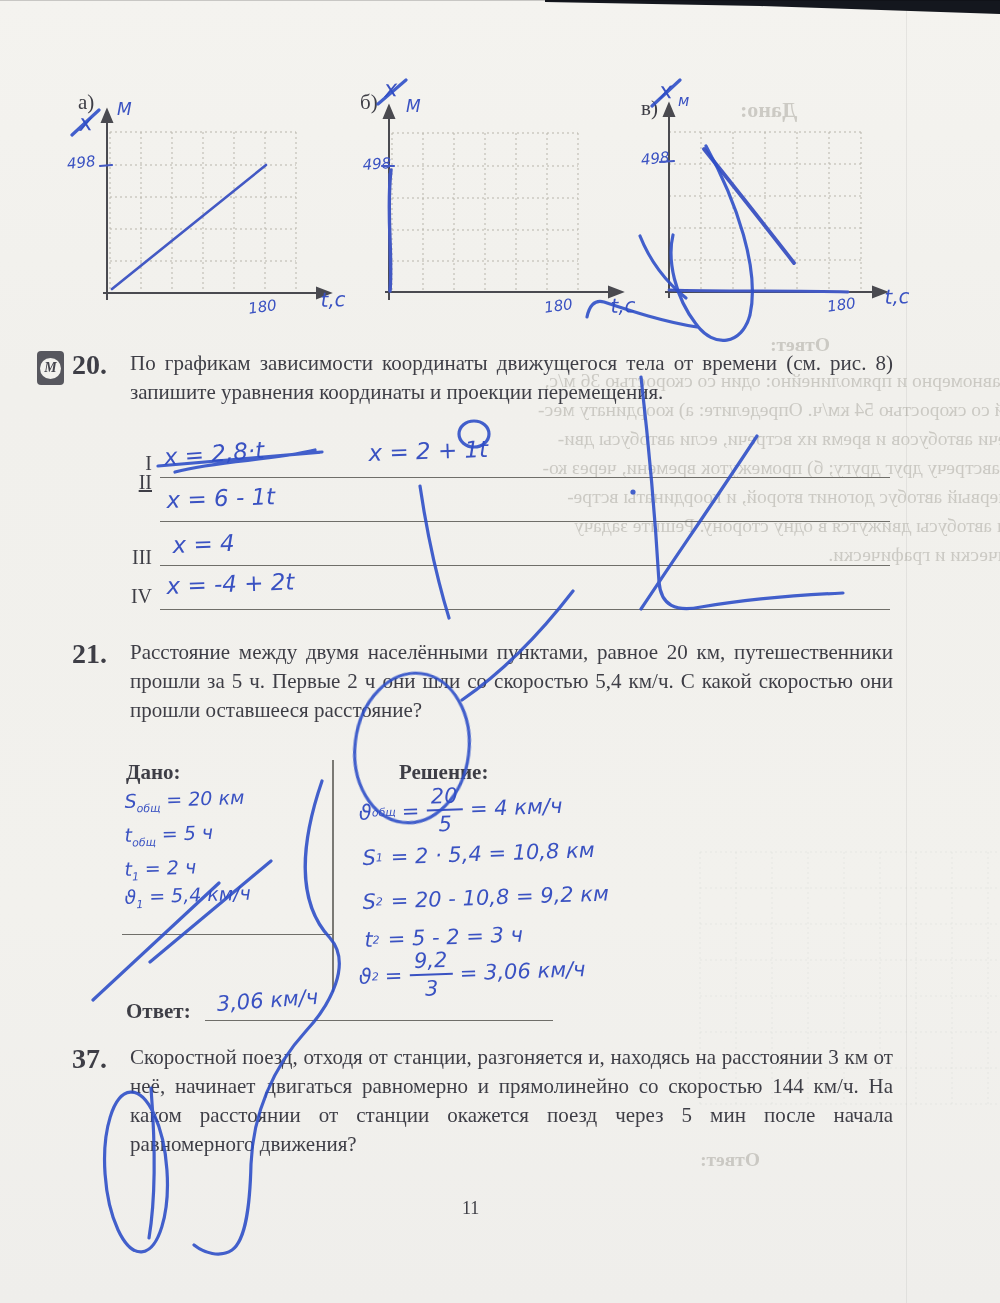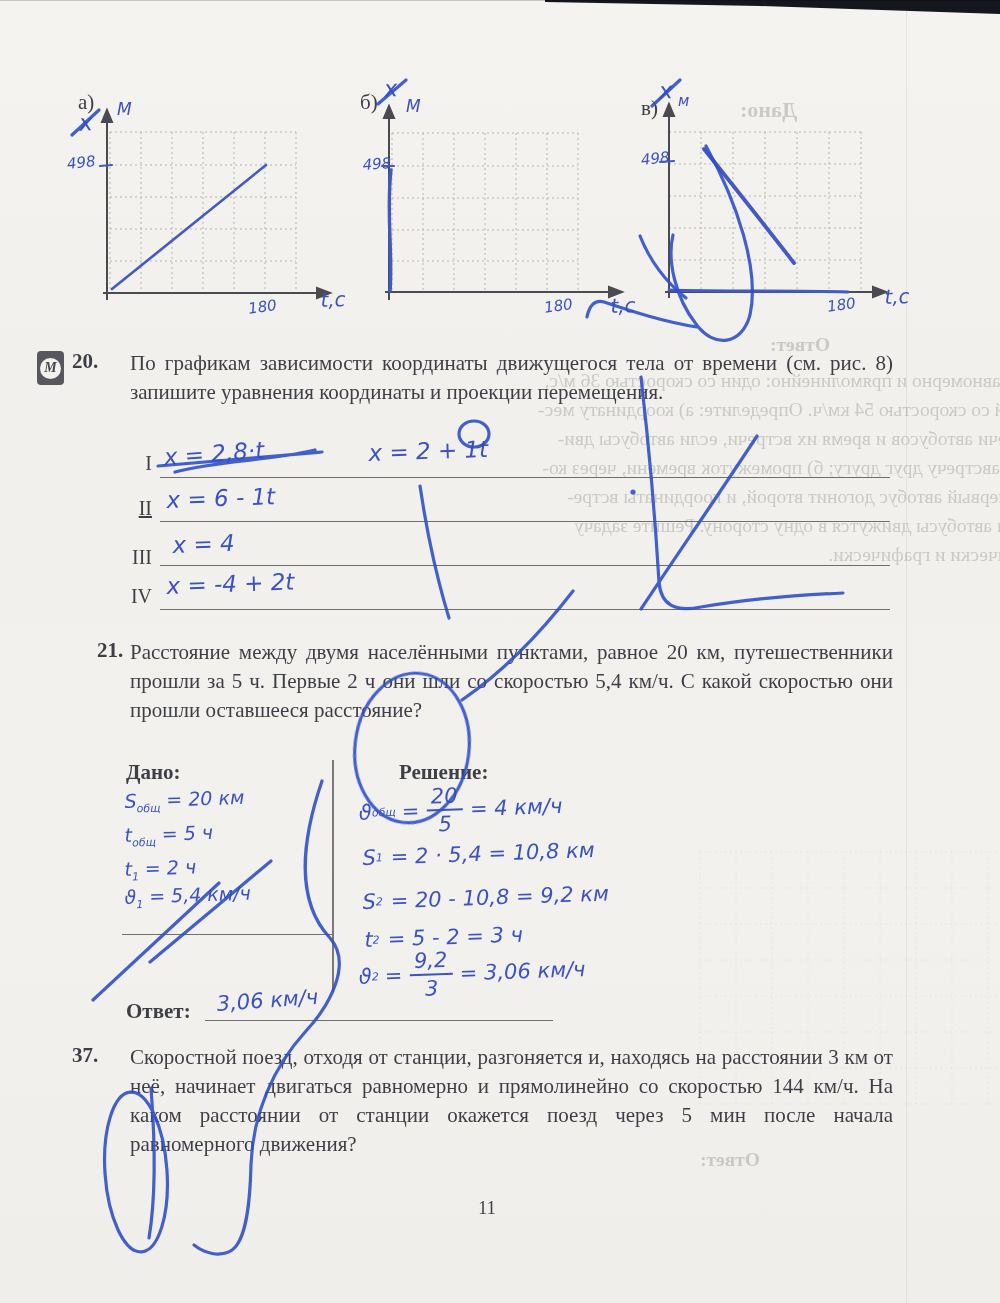--- a/index.html
+++ b/index.html
@@ -3,25 +3,25 @@
 <meta charset="utf-8">
 <style>
   html,body{margin:0;padding:0;background:#d8d6d2;}
   .page{position:relative;width:1000px;height:1303px;overflow:hidden;
         background:linear-gradient(180deg,#f4f3ef 0%,#f1f0ec 30%,#f2f1ed 70%,#efeeeb 100%);
         font-family:"Liberation Serif",serif;color:#3e3e46;}
   .crease{position:absolute;top:0;left:906px;width:1px;height:100%;background:rgba(0,0,0,.06);z-index:1;}
   .edge-top{position:absolute;top:0;left:0;width:100%;height:1px;background:rgba(0,0,0,.18);z-index:6;}
 
   
-  .pnum{position:absolute;font-weight:bold;font-size:21px;z-index:2;}
+  .pnum{position:absolute;font-weight:bold;font-size:28px;z-index:2;}
   .ptext{position:absolute;left:130px;width:763px;font-size:21px;line-height:29px;text-align:justify;z-index:2;}
   .plabel{position:absolute;font-size:21px;z-index:2;}
   .bold-label{position:absolute;font-weight:bold;font-size:21px;z-index:2;}
-  .pageno{position:absolute;left:462px;top:1198px;width:50px;text-align:center;font-size:18px;z-index:2;}
+  .pageno{position:absolute;left:462px;top:1198px;width:50px;font-size:18px;z-index:2;}
 
   
   .badge{position:absolute;left:37px;top:351px;width:27px;height:34px;background:#57575e;border-radius:4px;
          display:flex;align-items:center;justify-content:center;z-index:2;}
   .badge-circle{width:21px;height:21px;background:#f2f1ed;border-radius:50%;display:flex;align-items:center;
          justify-content:center;font-style:italic;font-weight:bold;font-size:14px;color:#45454d;}
 
   
   .hw{position:absolute;font-family:"DejaVu Sans",sans-serif;font-style:italic;color:#3a52c2;z-index:3;
       white-space:nowrap;transform-origin:left top;}
@@ -130,35 +130,35 @@
   <span class="hw hw-sm rot-m8" style="left:826px;top:298px;">180</span>
   <span class="hw rot-m2" style="left:884px;top:285px;font-size:20px;">t,c</span>
 
   <div class="badge">
     <div class="badge-circle">М</div>
   </div>
   <span class="pnum" style="left:72px;top:349px;">20.</span>
   <div class="ptext" style="top:349px;">По графикам зависимости координаты движущегося тела от времени (см. рис. 8) запишите уравнения координаты и проекции перемещения.</div>
 
   <span class="numeral" style="top:452px;">I</span>
-  <span class="numeral" style="top:497px;text-decoration:underline;">II</span>
+  <span class="numeral" style="top:471px;text-decoration:underline;">II</span>
   <span class="numeral" style="top:546px;">III</span>
   <span class="numeral" style="top:585px;">IV</span>
   <div class="rule" style="left:160px;top:477px;width:730px;"></div>
   <div class="rule" style="left:160px;top:521px;width:730px;"></div>
   <div class="rule" style="left:160px;top:565px;width:730px;"></div>
   <div class="rule" style="left:160px;top:609px;width:730px;"></div>
 
   <span class="hw hw-lg rot-m4" style="left:163px;top:444px;">х = 2,8·t</span>
   <span class="hw hw-lg rot-m2" style="left:368px;top:440px;">х = 2 + 1t</span>
   <span class="hw hw-lg rot-m2" style="left:166px;top:487px;">х = 6 - 1t</span>
   <span class="hw hw-lg rot-m2" style="left:172px;top:532px;">х = 4</span>
   <span class="hw hw-lg rot-m2" style="left:166px;top:573px;">х = -4 + 2t</span>
 
-  <span class="pnum" style="left:72px;top:638px;margin-left:25px;">21.</span>
+  <span class="pnum" style="left:72px;top:638px;">21.</span>
   <div class="ptext" style="top:638px;">Расстояние между двумя населёнными пунктами, равное 20 км, путешественники прошли за 5 ч. Первые 2 ч они шли со скоростью 5,4 км/ч. С какой скоростью они прошли оставшееся расстояние?</div>
 
   <span class="bold-label" style="left:126px;top:760px;">Дано:</span>
   <div class="vrule" style="left:332px;top:760px;height:232px;"></div>
   <div class="rule" style="left:122px;top:934px;width:210px;"></div>
 
   <div class="hw hw-md rot-m2" style="left:124px;top:790px;">
     <span>S</span><sub>общ</sub>
     <span>= 20 км</span>
   </div>

